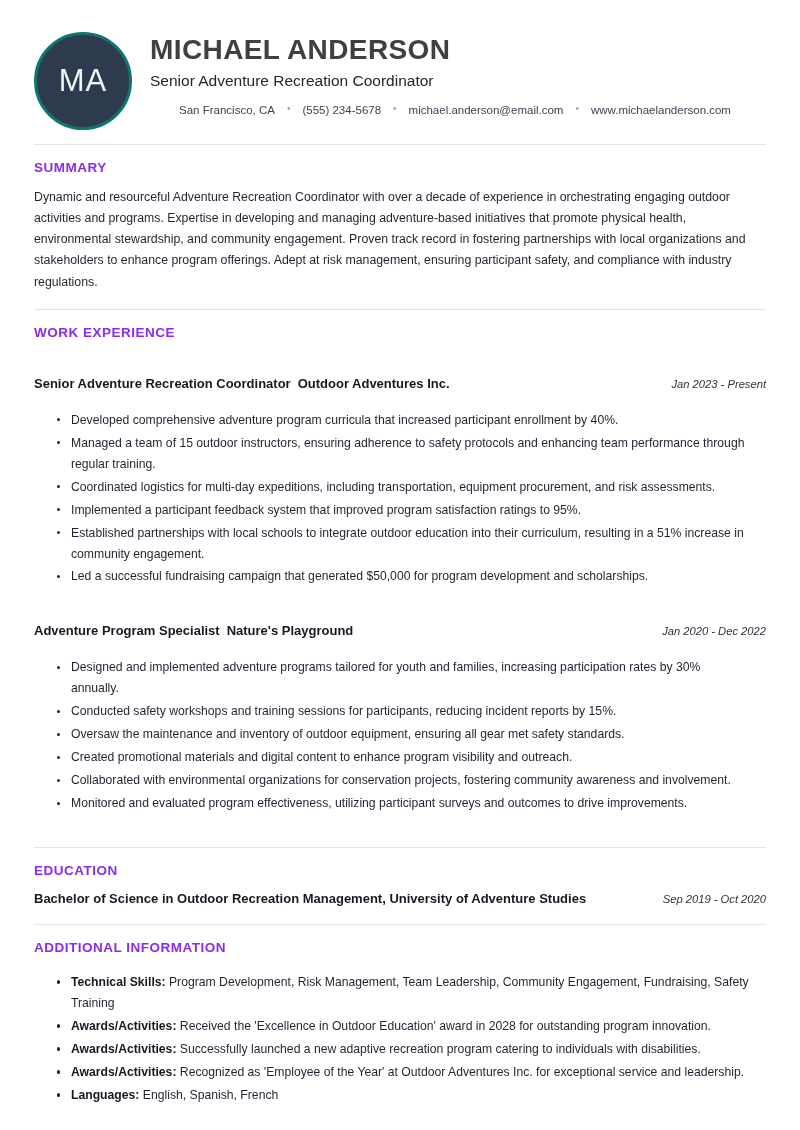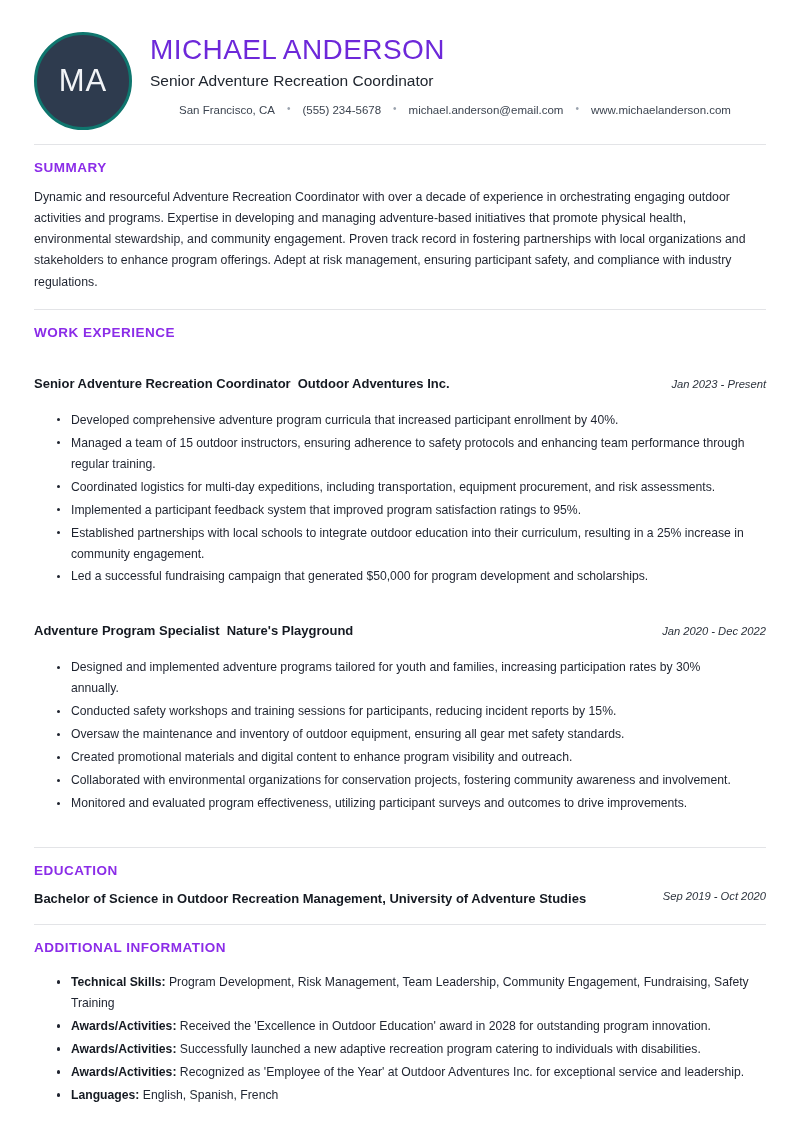--- a/index.html
+++ b/index.html
@@ -46,22 +46,22 @@
     font-weight: 400;
     letter-spacing: 1px;
     margin-top: 2px;
   }
   .header-main {
     flex: 1 1 auto;
     padding-top: 4px;
   }
   .name {
     font-size: 28px;
-    font-weight: normal;
-    color: #6d28d9;
+    font-weight: bold;
+    color: #404040;
     letter-spacing: 0.4px;
     line-height: 1.12;
     margin: 0 0 6px 0;
   }
   .job-subtitle {
     font-size: 15.5px;
     font-weight: normal;
     color: #20262f;
     line-height: 1.3;
     margin: 0 0 12px 0;
@@ -154,21 +154,21 @@
     top: 8.5px;
     width: 3.4px;
     height: 3.4px;
     border-radius: 50%;
     background: #1f2430;
   }
 
   
   .edu-head {
     display: flex;
-    align-items: flex-start;
+    align-items: center;
     justify-content: space-between;
     gap: 16px;
   }
   .edu-degree {
     font-size: 13px;
     font-weight: bold;
     color: #151a22;
     line-height: 1.35;
   }
 
@@ -214,21 +214,21 @@
         <div class="entry">
           <div class="entry-head">
             <div class="entry-heading"><span>Senior Adventure Recreation Coordinator</span><span class="company">Outdoor Adventures Inc.</span></div>
             <div class="entry-date">Jan 2023 - Present</div>
           </div>
           <ul class="bullets">
             <li>Developed comprehensive adventure program curricula that increased participant enrollment by 40%.</li>
             <li>Managed a team of 15 outdoor instructors, ensuring adherence to safety protocols and enhancing team performance through regular training.</li>
             <li>Coordinated logistics for multi-day expeditions, including transportation, equipment procurement, and risk assessments.</li>
             <li>Implemented a participant feedback system that improved program satisfaction ratings to 95%.</li>
-            <li>Established partnerships with local schools to integrate outdoor education into their curriculum, resulting in a 25% increase in community engagement.</li>
+            <li>Established partnerships with local schools to integrate outdoor education into their curriculum, resulting in a 51% increase in community engagement.</li>
             <li>Led a successful fundraising campaign that generated $50,000 for program development and scholarships.</li>
           </ul>
         </div>
         <div class="entry">
           <div class="entry-head">
             <div class="entry-heading"><span>Adventure Program Specialist</span><span class="company">Nature's Playground</span></div>
             <div class="entry-date">Jan 2020 - Dec 2022</div>
           </div>
           <ul class="bullets">
             <li>Designed and implemented adventure programs tailored for youth and families, increasing participation rates by 30% annually.</li>

